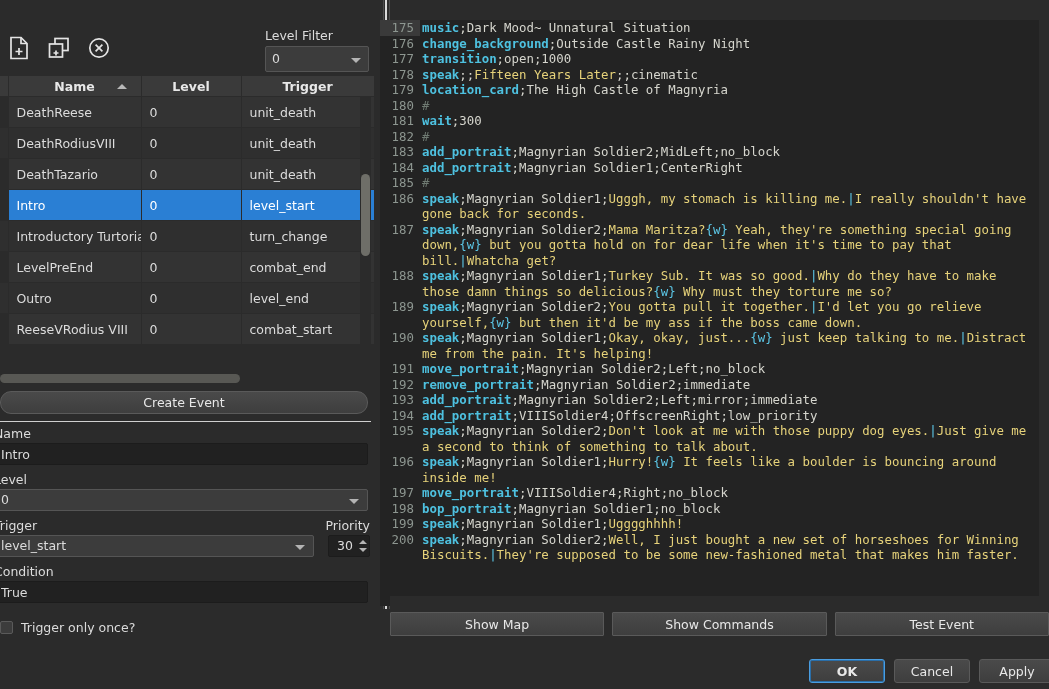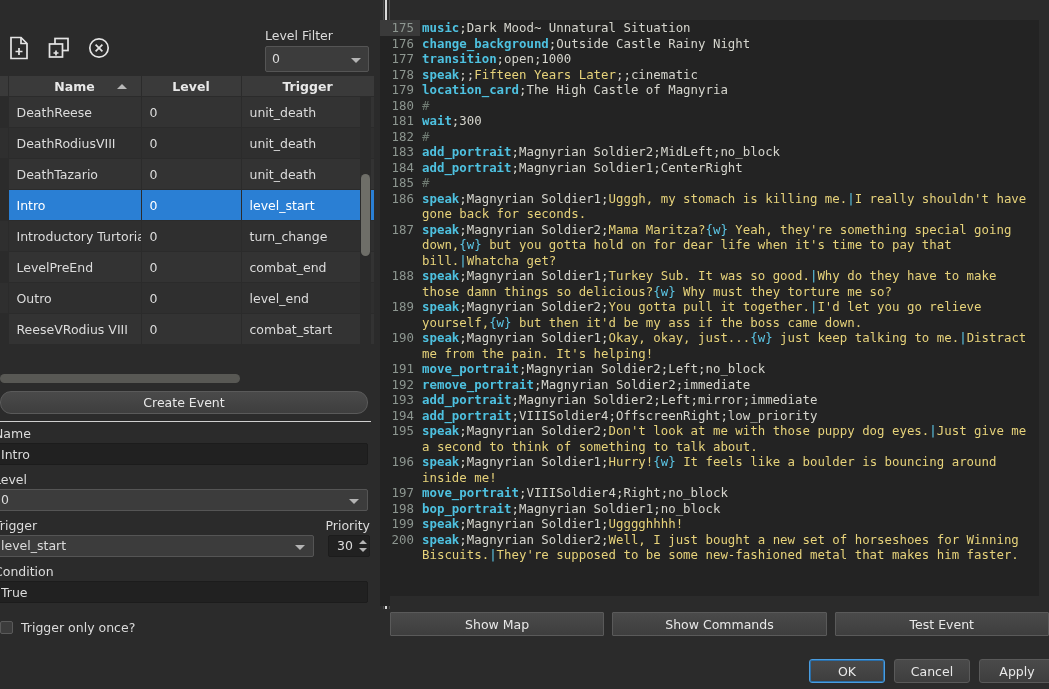--- a/index.html
+++ b/index.html
@@ -251,21 +251,21 @@
     position: absolute; right: -6px; top: 659px;
     display: flex; gap: 9px;
   }
   .dlg-btn {
     width: 76px; height: 24px;
     background: linear-gradient(#4a4a4a, #3e3e3e);
     border: 1px solid #5a5a5a; border-radius: 3px;
     color: #e8e8e8; font-family: inherit; font-size: 12.5px;
     cursor: pointer;
   }
-  .dlg-btn.focus { border: 1px solid #4a9de0; box-shadow: 0 0 0 1px #2a6ea8 inset; }
+  .dlg-btn.focus { border: 1px solid #4a9de0; box-shadow: 0 0 0 1px #2a6ea8 inset; font-weight: bold; }
 </style>
 </head>
 <body>
 
 <div class="app">
 
   <div class="left-panel">
 
     <div class="toolbar">
       <div class="tool-btn">

